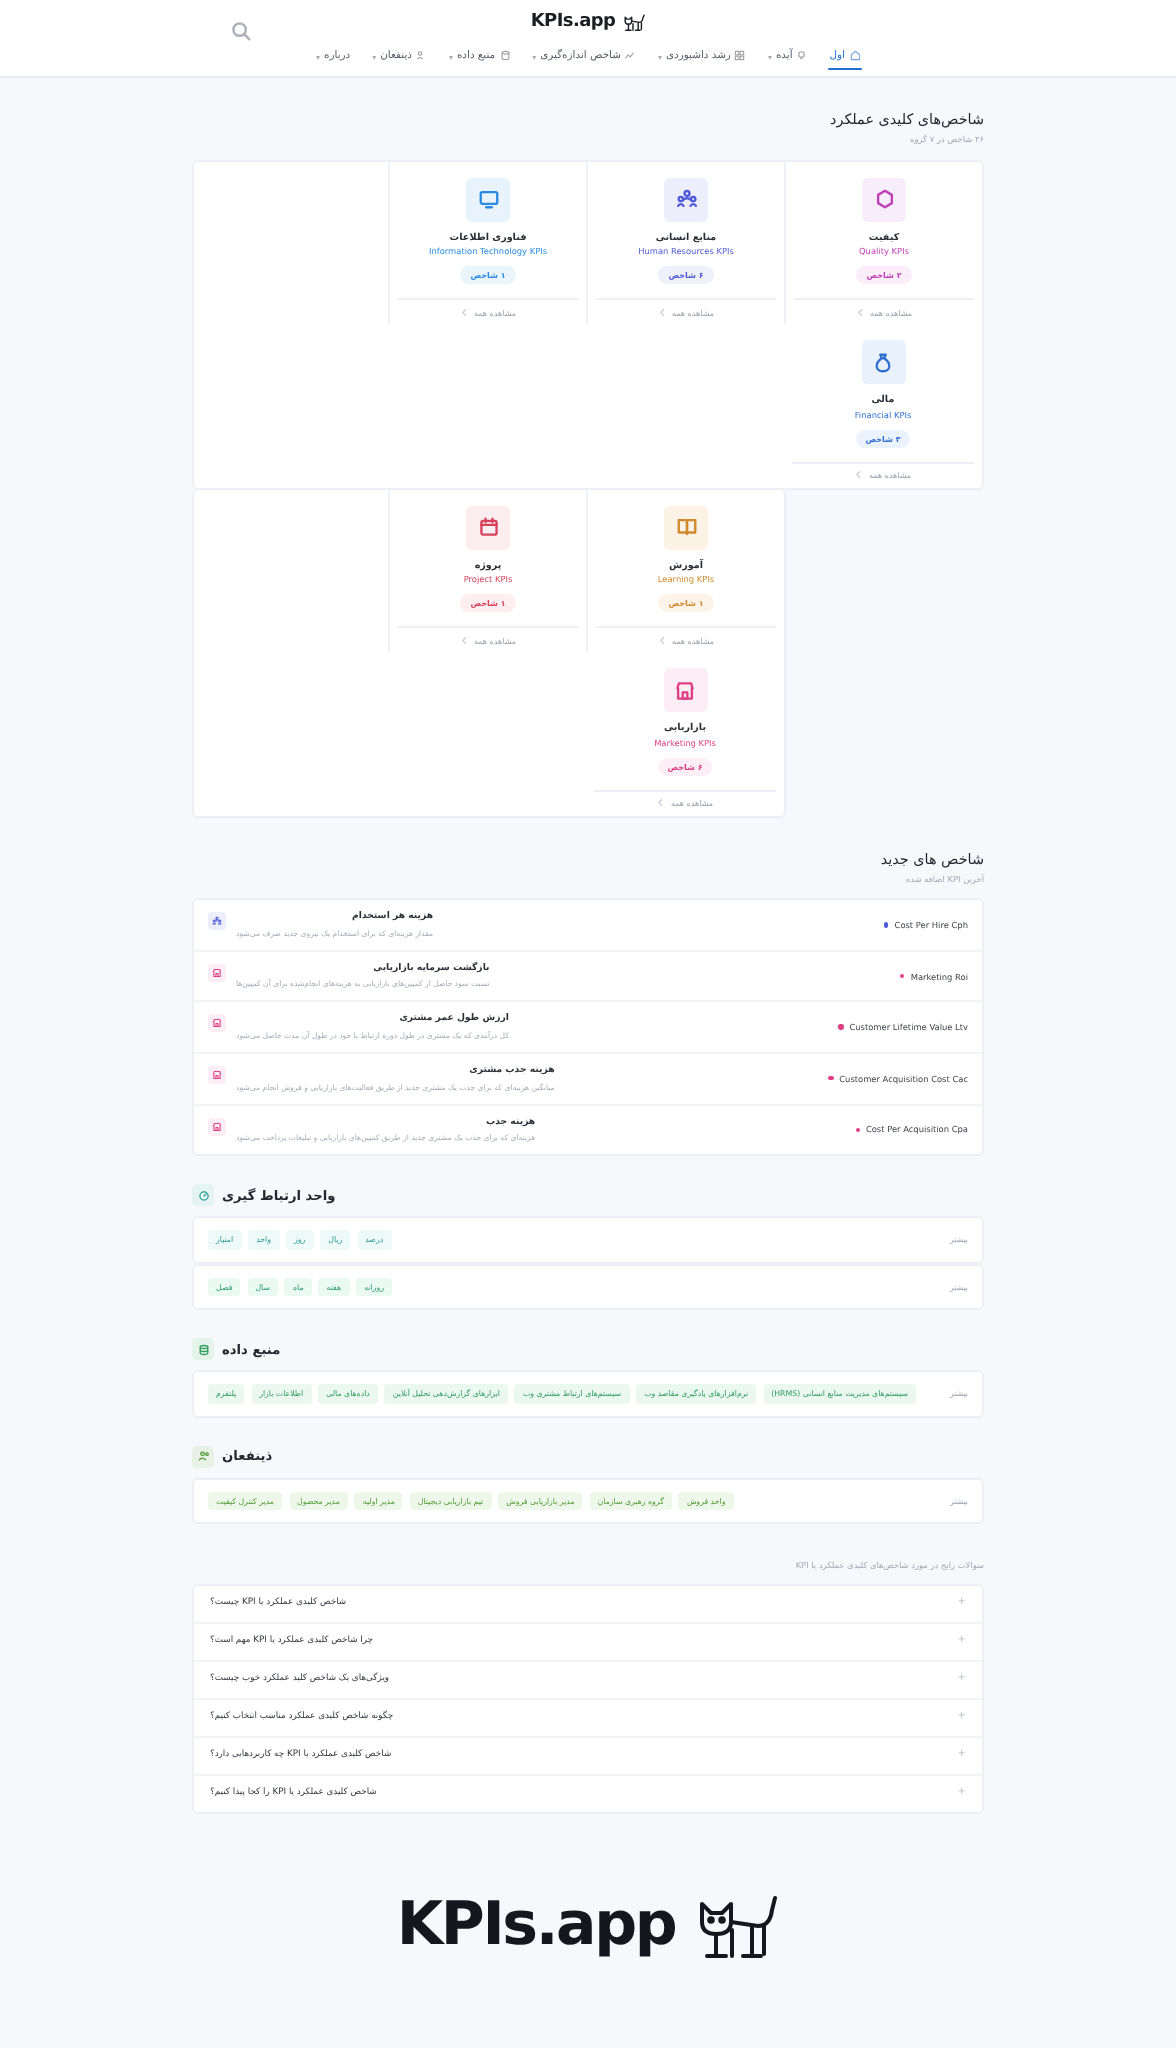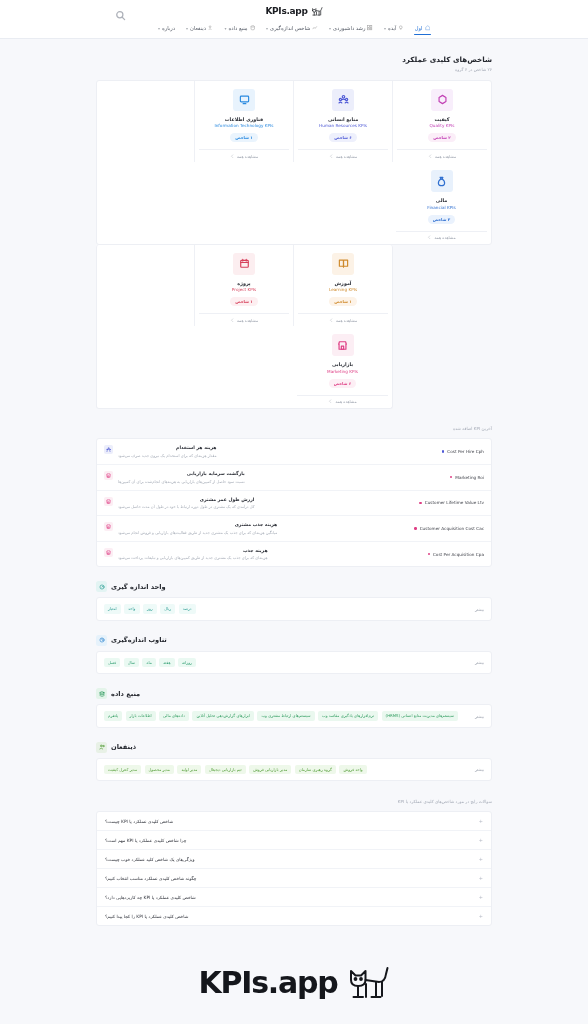--- a/index.html
+++ b/index.html
@@ -72,21 +72,21 @@
   }
   .nav-ico { width: 5.5px; height: 5.5px; opacity: .6; flex: none; }
   .nav-ico svg { display:block; width:100%; height:100%; }
   .caret { font-size: 4px; opacity: .5; }
 
   
   .page { width: 588px; padding: 0 0 0 0; }
   .container { width: 396px; margin: 0 auto; }
 
   .sec-head { text-align: right; padding: 16px 0 6px 0; }
-  .sec-title { font-size: 7.2px; font-weight: 700; color: #24272e; line-height: 1.5; }
+  .sec-title { font-size: 7.2px; font-weight: 400; color: #24272e; line-height: 1.5; }
   .sec-sub { font-size: 4.2px; color: #a2a8b4; margin-top: 1.5px; line-height: 1.5; }
 
   
   .cardgrid {
     display: flex;
     flex-wrap: wrap;
     background: #fff;
     border: 1px solid #edeff4;
     border-radius: 3px;
     overflow: hidden;
@@ -459,20 +459,21 @@
           <div class="kfoot">
             <span>مشاهده همه</span>
             <svg viewBox="0 0 16 16" fill="none" stroke="#9aa0ac" stroke-width="2" stroke-linecap="round">
               <path d="M10 3 L5 8 L10 13"></path>
             </svg>
           </div>
         </div>
       </div>
 
     <div class="sec-head">
+      <div class="sec-title">شاخص های جدید</div>
       <div class="sec-sub">آخرین KPI اضافه شده</div>
     </div>
     <div class="panel" id="newkpi-panel">
         <div class="lrow">
           <div class="lrow-left">
             <span class="dot" style="background:#4f5ad6"></span>
             <span class="lrow-en">Cost Per Hire Cph</span>
           </div>
           <div class="lrow-right">
             <div class="lrow-texts">
@@ -564,45 +565,36 @@
                 <path d="M3 6 V13.5 H13 V6"></path>
                 <rect x="6.3" y="9" width="3.4" height="4.5"></rect>
               </svg>
             </div>
           </div>
         </div>
       </div>
 
     <div id="tag-sections">
         <div class="taghead">
-          <div class="taghead-title">واحد اندازه گیری</div>
+          <div class="taghead-title">واحد ارتباط گیری</div>
           <div class="taghead-ico" style="background:#e3f4f3">
             <svg viewBox="0 0 16 16" fill="none" stroke="#279c93" stroke-width="1.7" stroke-linejoin="round" stroke-linecap="round">
               <circle cx="8" cy="8" r="5.5"></circle>
               <path d="M8 8 L10.8 5.4"></path>
             </svg>
           </div>
         </div>
         <div class="tagbody">
           <span class="tag-more">بیشتر</span>
           <div class="tagwrap">
             <span class="tag" style="background:#eefaf8;color:#2a9b92">درصد</span>
             <span class="tag" style="background:#eefaf8;color:#2a9b92">ریال</span>
             <span class="tag" style="background:#eefaf8;color:#2a9b92">روز</span>
             <span class="tag" style="background:#eefaf8;color:#2a9b92">واحد</span>
             <span class="tag" style="background:#eefaf8;color:#2a9b92">امتیاز</span>
-          </div>
-        </div>
-        <div class="taghead">
-          <div class="taghead-title">تناوب اندازه‌گیری</div>
-          <div class="taghead-ico" style="background:#e6f2fb">
-            <svg viewBox="0 0 16 16" fill="none" stroke="#2f86cf" stroke-width="1.7" stroke-linejoin="round" stroke-linecap="round">
-              <circle cx="8" cy="8" r="5.5"></circle>
-              <path d="M8 4.5 V8 L10.5 9.5"></path>
-            </svg>
           </div>
         </div>
         <div class="tagbody">
           <span class="tag-more">بیشتر</span>
           <div class="tagwrap">
             <span class="tag" style="background:#eaf9f2;color:#2a9b6e">روزانه</span>
             <span class="tag" style="background:#eaf9f2;color:#2a9b6e">هفته</span>
             <span class="tag" style="background:#eaf9f2;color:#2a9b6e">ماه</span>
             <span class="tag" style="background:#eaf9f2;color:#2a9b6e">سال</span>
             <span class="tag" style="background:#eaf9f2;color:#2a9b6e">فصل</span>

